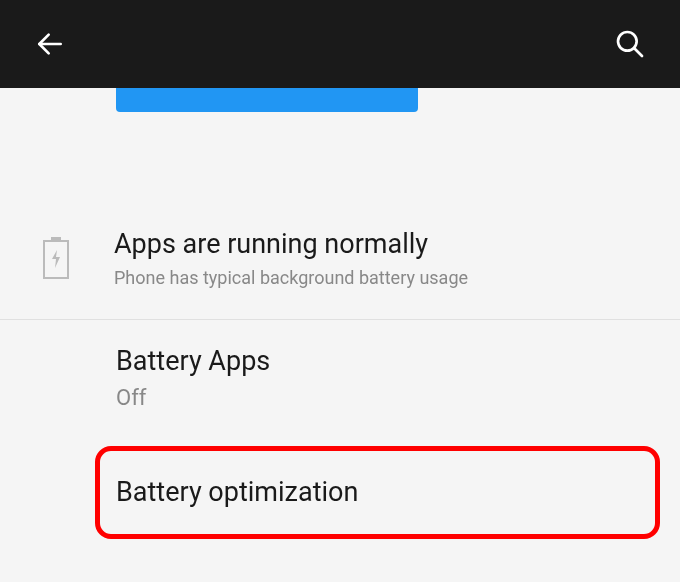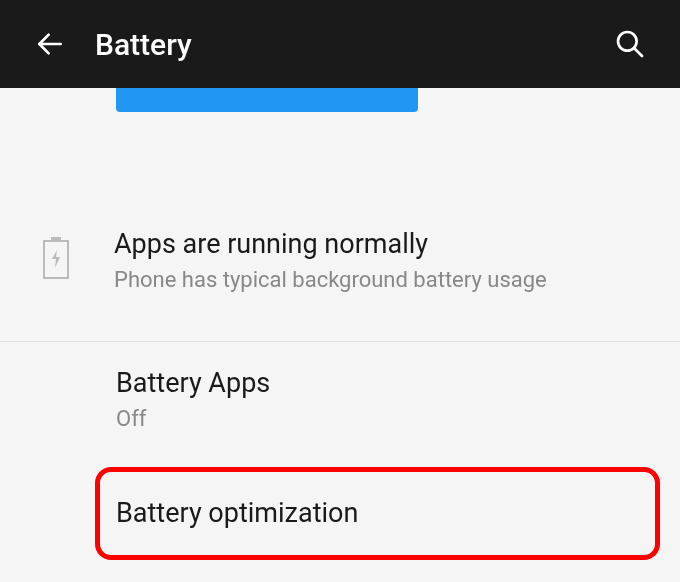--- a/index.html
+++ b/index.html
@@ -53,21 +53,21 @@
     .blue-bar {
       height: 24px;
       width: 302px;
       background: #2196f3;
       margin-left: 116px;
       border-radius: 0 0 4px 4px;
     }
     .status-row {
       display: flex;
       align-items: flex-start;
-      padding: 30px 24px 46px 40px;
+      padding: 30px 24px 30px 40px;
       margin-top: 85px;
       border-bottom: 1px solid #e0e0e0;
     }
     .battery-icon-wrap {
       width: 32px;
       height: 50px;
       display: flex;
       align-items: center;
       justify-content: center;
       margin-top: 6px;
@@ -76,21 +76,21 @@
       margin-left: 42px;
       flex: 1;
     }
     .status-title {
       font-size: 27px;
       color: #1a1a1a;
       font-weight: 400;
       line-height: 1.3;
     }
     .status-subtitle {
-      font-size: 22px;
+      font-size: 18px;
       color: #888;
       font-weight: 400;
       margin-top: 4px;
       line-height: 1.3;
     }
     .list-item {
       padding: 24px 24px 24px 116px;
       cursor: pointer;
     }
     .list-item-title {
@@ -116,21 +116,20 @@
 </head>
 <body>
 
 <div class="header">
   <div class="back-arrow">
     <svg width="32" height="32" viewBox="0 0 24 24" fill="none" stroke="#fff" stroke-width="2" stroke-linecap="round" stroke-linejoin="round">
       <line x1="20" y1="12" x2="4" y2="12"></line>
       <polyline points="11 19 4 12 11 5"></polyline>
     </svg>
   </div>
-  <div class="header-title">Battery</div>
   <div class="search-icon-wrap">
     <svg width="32" height="32" viewBox="0 0 24 24" fill="none" stroke="#fff" stroke-width="2" stroke-linecap="round" stroke-linejoin="round">
       <circle cx="10" cy="10" r="7"></circle>
       <line x1="21" y1="21" x2="15" y2="15"></line>
     </svg>
   </div>
 </div>
 
 <div class="content">
   <div class="blue-bar"></div>

